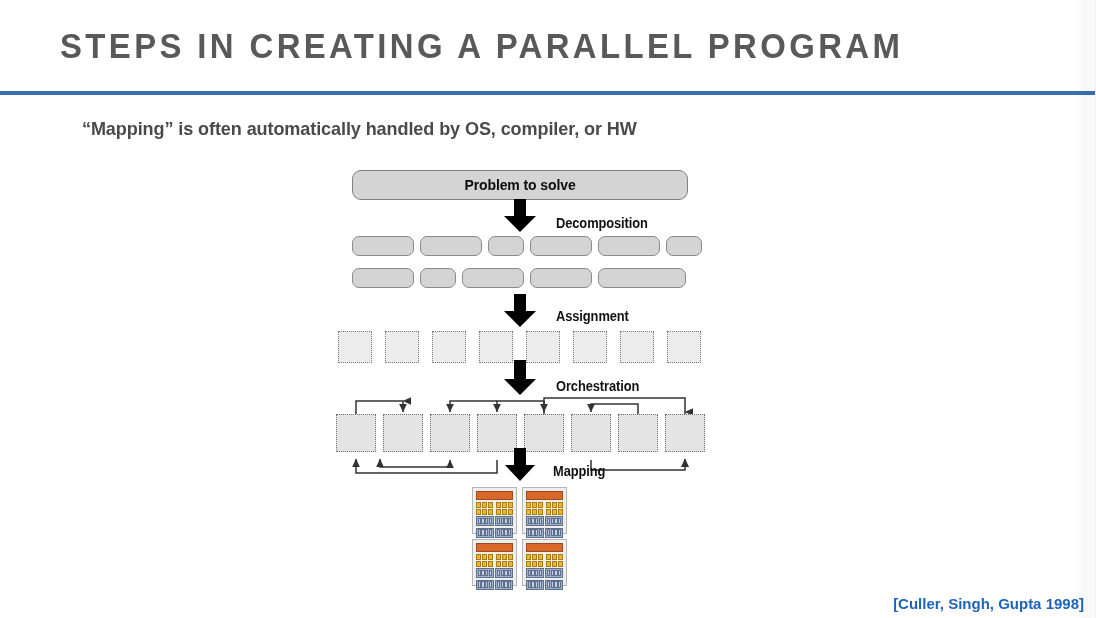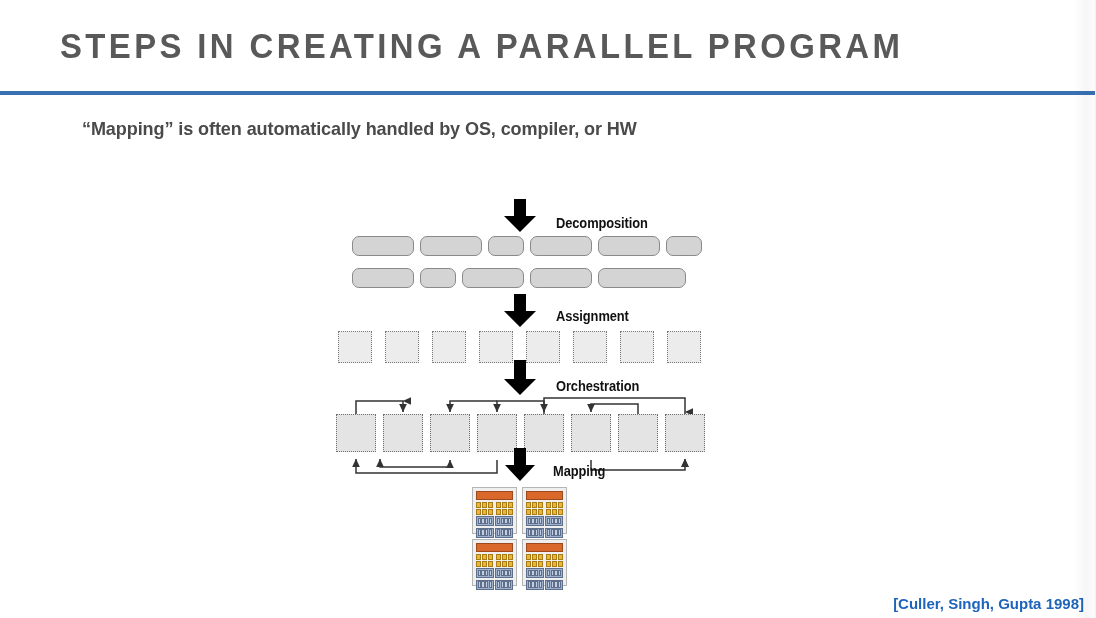--- a/index.html
+++ b/index.html
@@ -261,20 +261,23 @@
 
 <div id="slide">
 
   <div class="slide-title">STEPS IN CREATING A PARALLEL PROGRAM</div>
   <div class="title-rule"></div>
 
   <div class="subtitle">“Mapping” is often automatically handled by OS, compiler, or HW</div>
 
   <div class="diagram">
 
+    <div class="problem-box">
+      <div class="problem-box-label">Problem to solve</div>
+    </div>
 
     <svg class="block-arrow" style="left:503px; top:199px;" width="34" height="34" viewBox="0 0 34 34">
       <polygon points="11,0 23,0 23,17 33,17 17,33 1,17 11,17" fill="#000000"></polygon>
     </svg>
     <div class="stage-label" style="left:556px; top:215px;">Decomposition</div>
 
     <div class="task-box" style="left:352px; top:236px; width:62px;"></div>
     <div class="task-box" style="left:420px; top:236px; width:62px;"></div>
     <div class="task-box" style="left:488px; top:236px; width:36px;"></div>
     <div class="task-box" style="left:530px; top:236px; width:62px;"></div>

